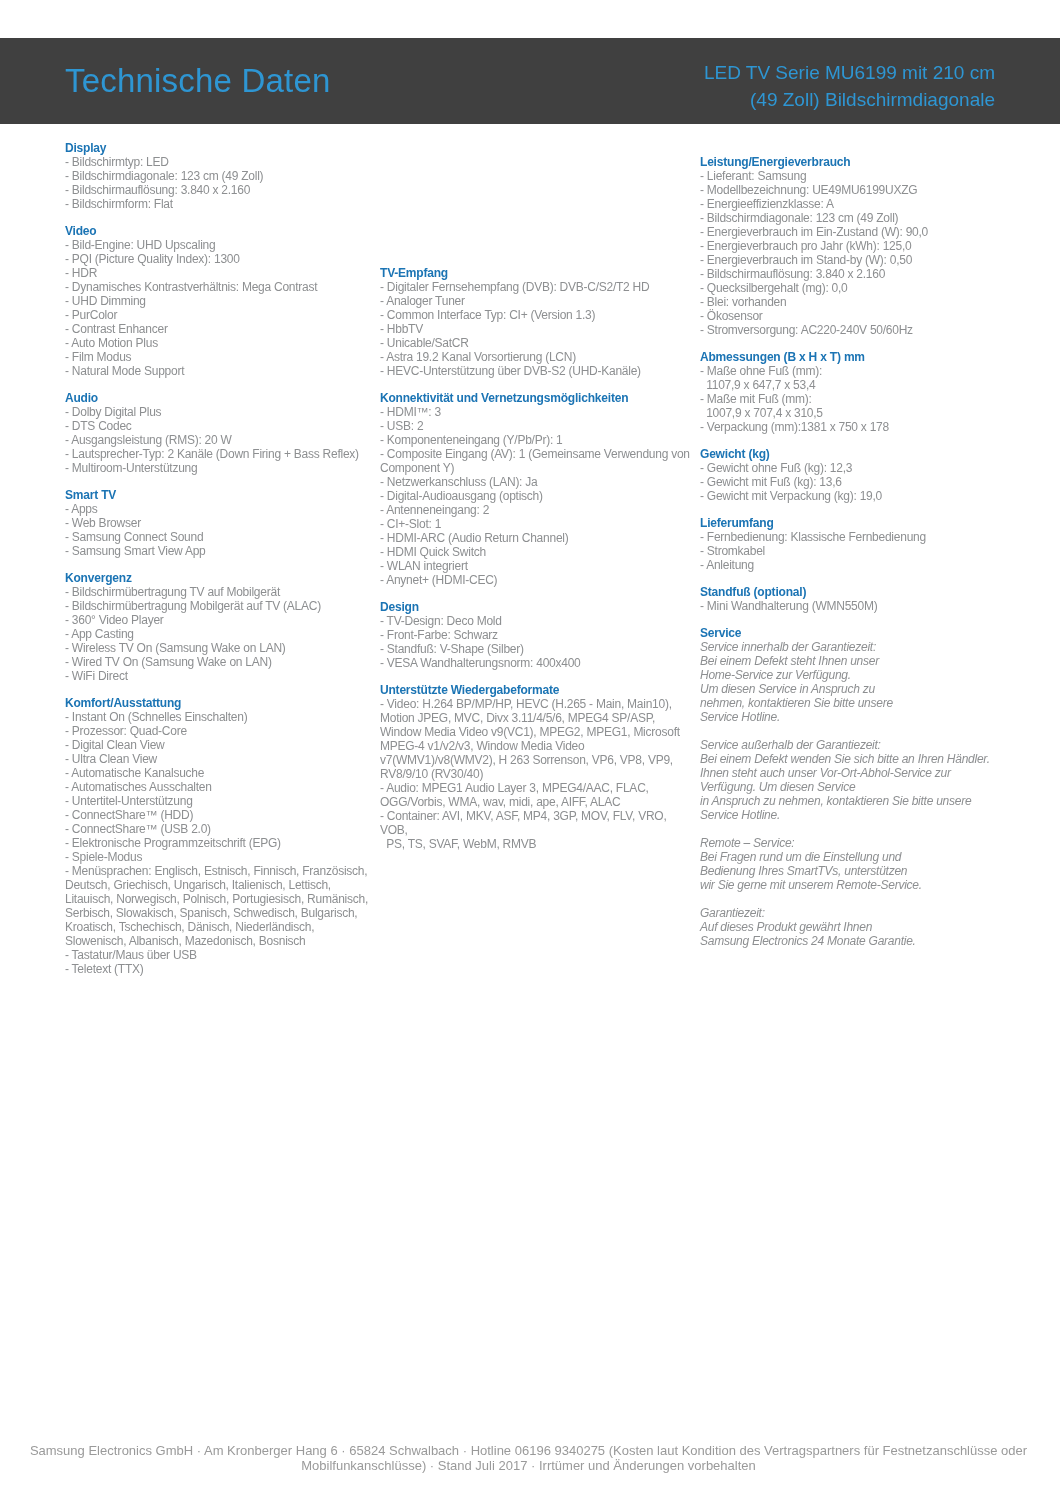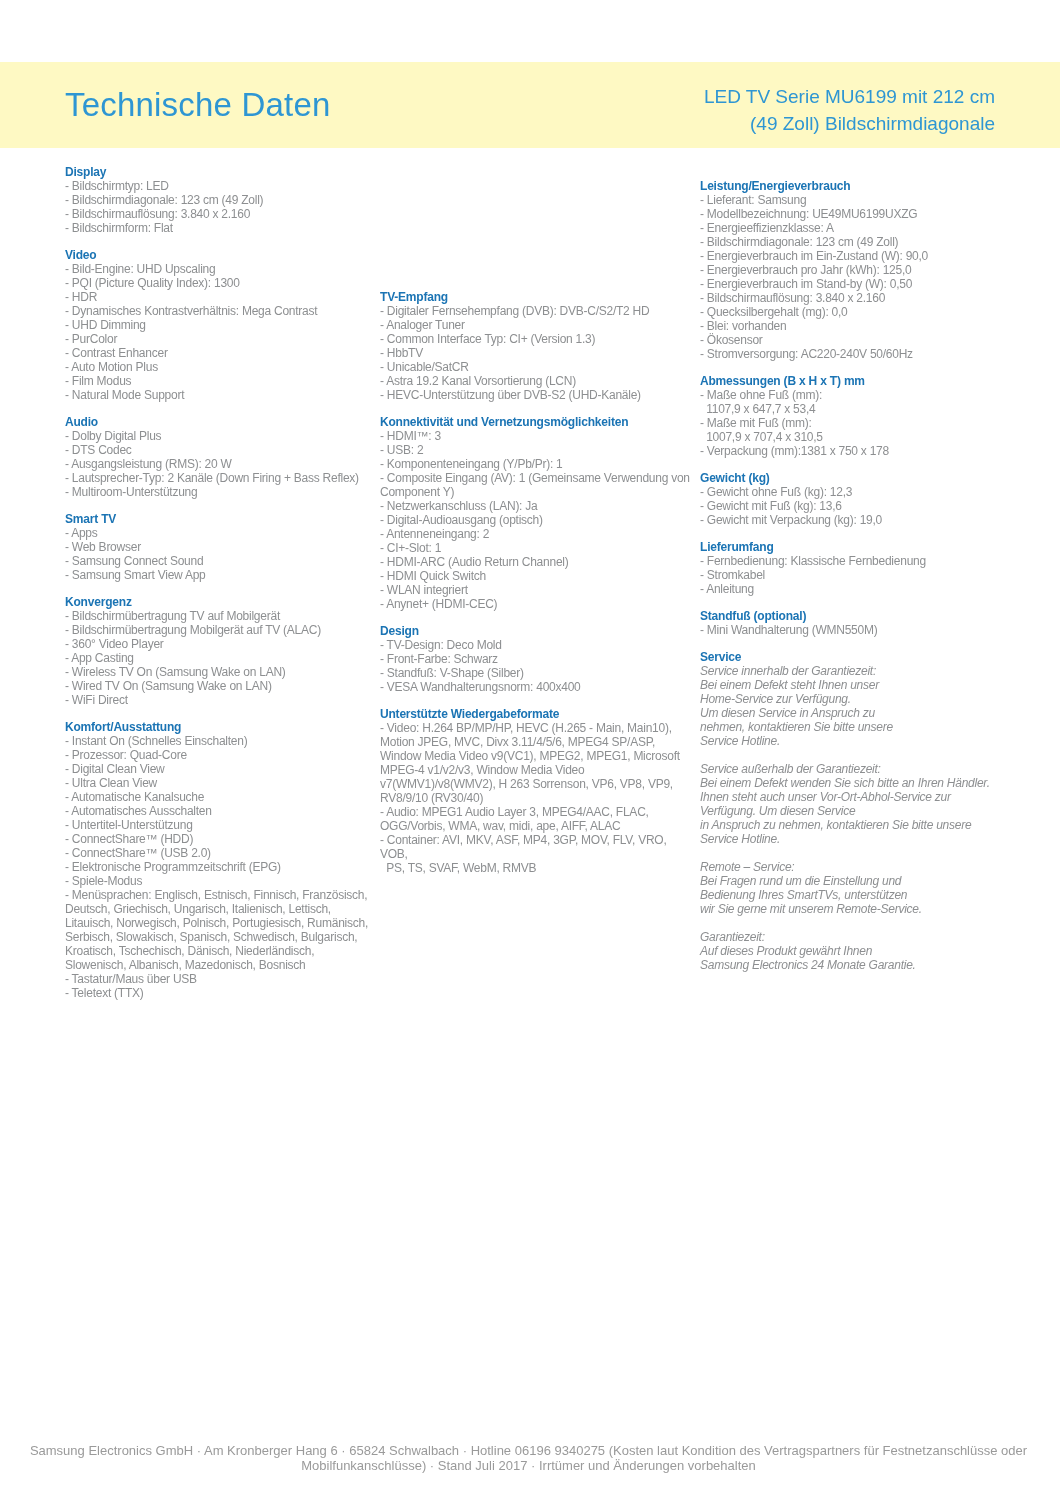--- a/index.html
+++ b/index.html
@@ -5,23 +5,23 @@
   html, body { margin: 0; padding: 0; background: #ffffff; }
   .page {
     position: relative;
     width: 1060px;
     height: 1500px;
     background: #ffffff;
     overflow: hidden;
     font-family: "Liberation Sans", sans-serif;
   }
   .band {
-    margin-top: 62px;
+    margin-top: 38px;
     height: 86px;
-    background: #fef9c3;
+    background: #404040;
     display: flex;
     align-items: center;
     justify-content: space-between;
     padding: 0 65px;
     box-sizing: border-box;
   }
   .page-title {
     font-size: 33px;
     font-weight: 400;
     color: #2e96d3;
@@ -73,21 +73,21 @@
   }
 </style>
 </head>
 <body>
 
 <div class="page">
 
   <div class="band">
     <div class="page-title">Technische Daten</div>
     <div class="subtitle">
-      <div>LED TV Serie MU6199 mit 212 cm</div>
+      <div>LED TV Serie MU6199 mit 210 cm</div>
       <div>(49 Zoll) Bildschirmdiagonale</div>
     </div>
   </div>
 
   <div class="content">
       <div class="col col1">
         <div class="section">
           <div class="heading">Display</div>
           <div class="item">- Bildschirmtyp: LED</div>
           <div class="item">- Bildschirmdiagonale: 123 cm (49 Zoll)</div>

